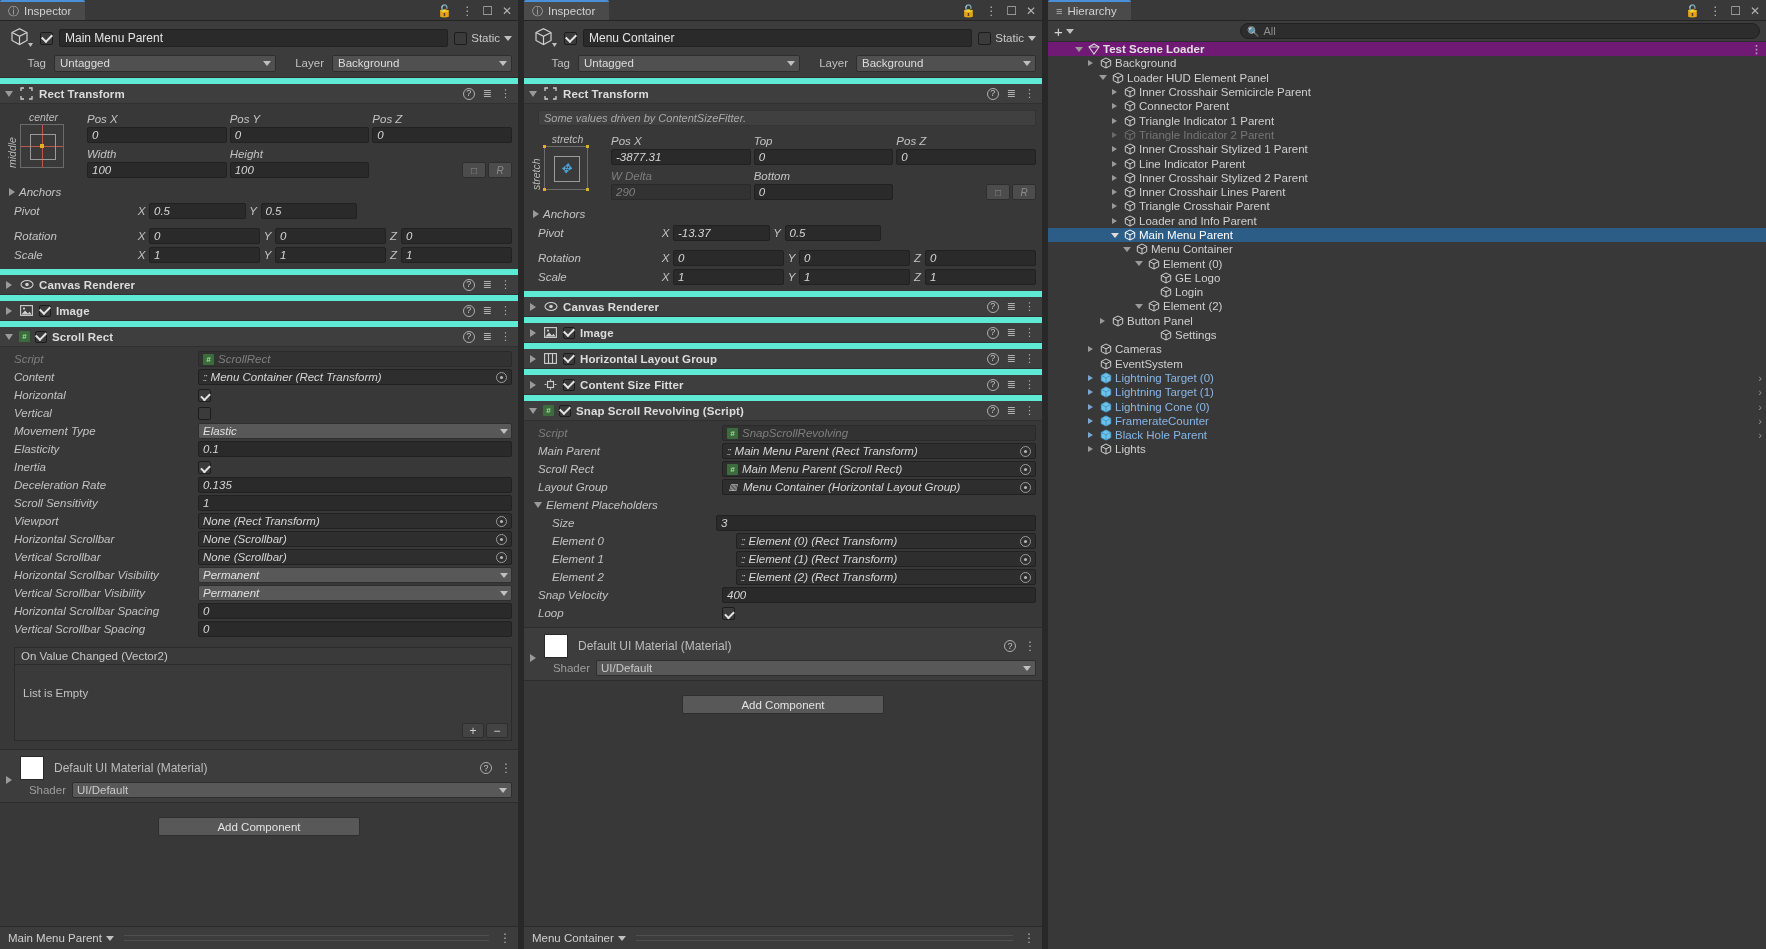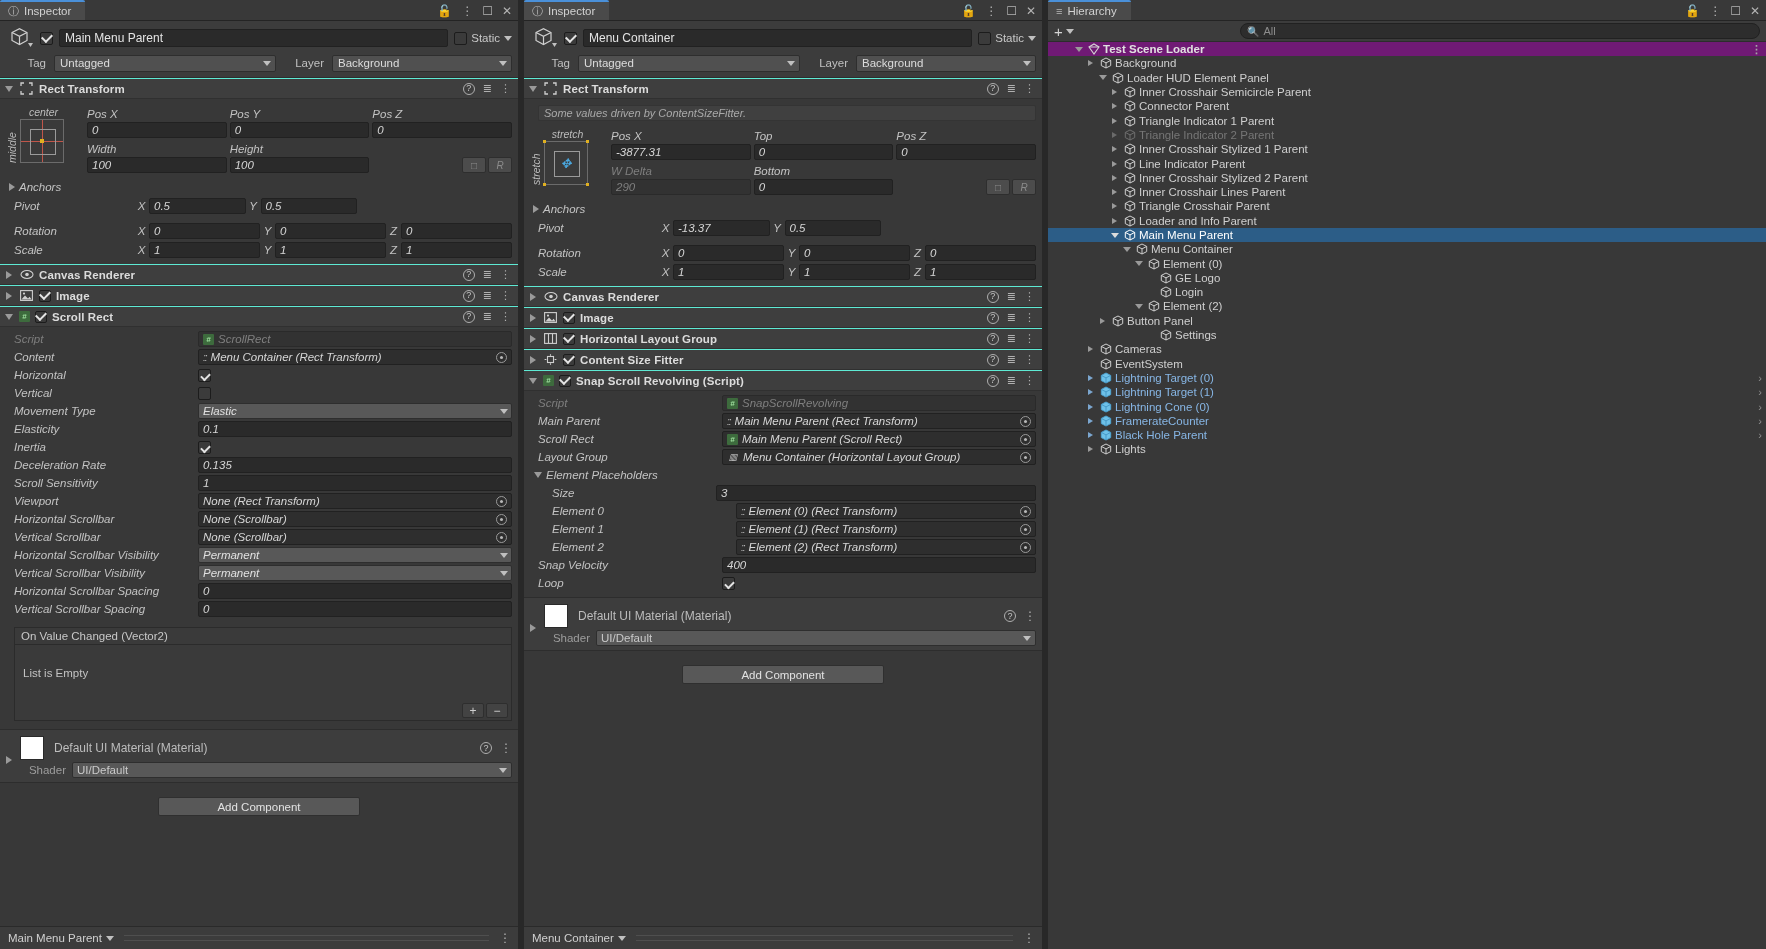--- a/index.html
+++ b/index.html
@@ -42,21 +42,21 @@
   .static-wrap { display:flex; align-items:center; gap:4px; flex:none; }
   .static-lbl { font-size:11.5px; color:#c8c8c8; }
   .tri-down { width:0;height:0;border-left:4px solid transparent;border-right:4px solid transparent;border-top:5px solid #c0c0c0; }
 
   .objhead-row2 { display:flex; align-items:center; gap:8px; height:20px; margin-top:4px; }
   .mini-lbl { font-size:11.5px; color:#c0c0c0; text-align:right; flex:none; }
   .dropdown { height:17px; background:#505050; border:1px solid #2e2e2e; border-radius:2px; display:flex;
      align-items:center; justify-content:space-between; padding:0 4px 0 5px; color:#dcdcdc; font-size:11.5px; }
 
   
-  .comp { border-top:1px solid #5eead4; }
+  .comp { border-top:6px solid #5eead4; }
   .comp-head { height:20px; background:#3e3e3e; display:flex; align-items:center; gap:5px; padding:0 5px 0 4px;
       border-bottom:1px solid #303030; }
   .foldout { width:10px; flex:none; display:flex; align-items:center; justify-content:center; }
   .arrow-r { width:0;height:0;border-top:4px solid transparent;border-bottom:4px solid transparent;border-left:6px solid #9a9a9a; }
   .arrow-d { width:0;height:0;border-left:4.5px solid transparent;border-right:4.5px solid transparent;border-top:6px solid #9a9a9a; }
   .comp-ico { width:15px; height:15px; flex:none; display:flex; align-items:center; justify-content:center; color:#c9c9c9; }
   .comp-title { font-weight:bold; font-size:11.5px; color:#dcdcdc; letter-spacing:.1px; }
   .comp-head-right { margin-left:auto; display:flex; align-items:center; gap:8px; color:#b0b0b0; font-size:11px; padding-right:2px;}
   .q-ico { width:12px;height:12px;border-radius:50%;border:1.2px solid #aeaeae;display:flex;align-items:center;justify-content:center;
            font-size:9px; line-height:1; color:#c6c6c6; }

